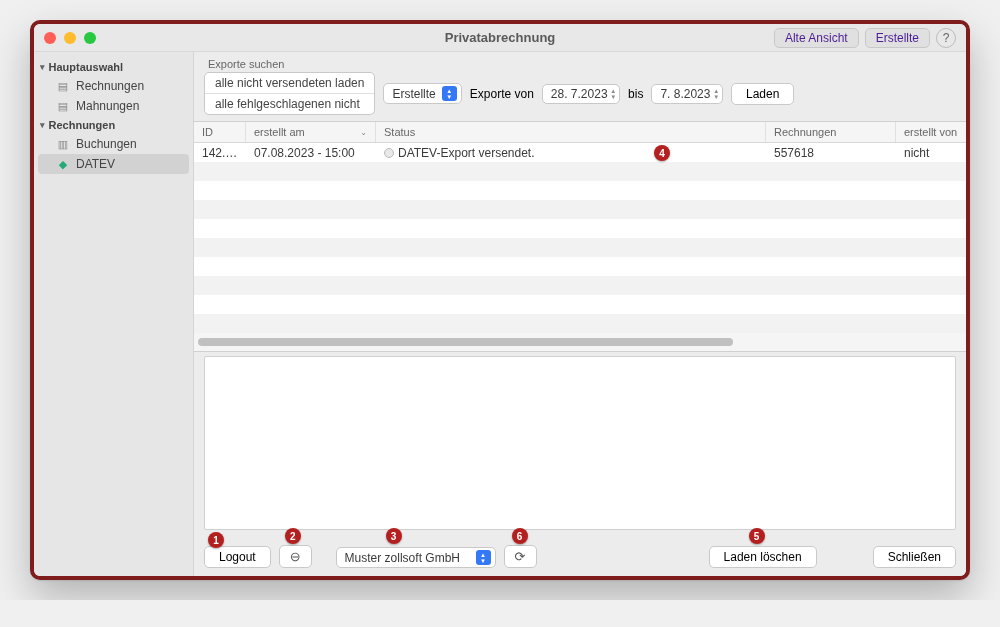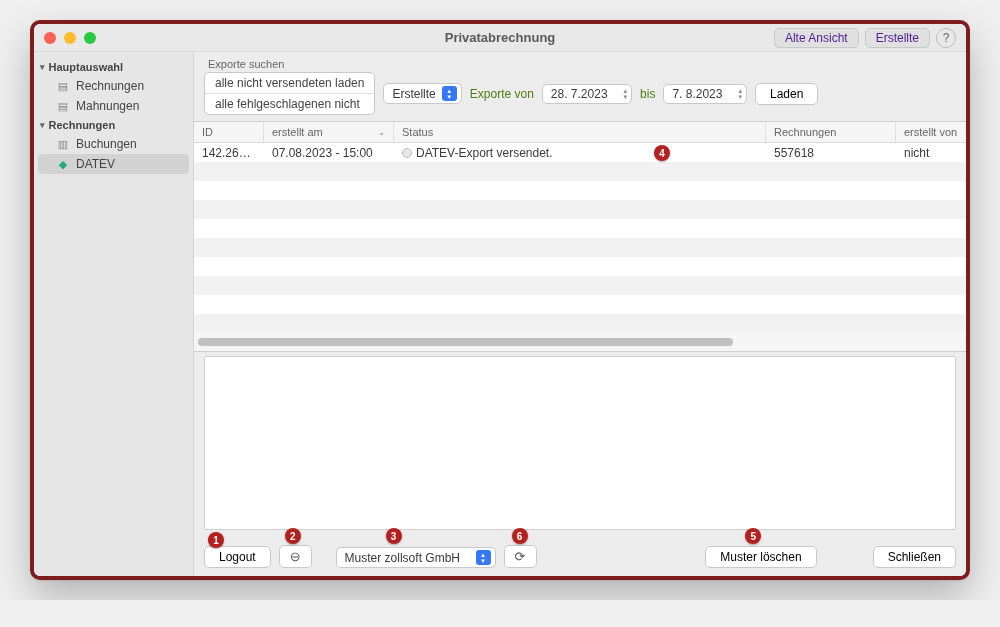--- a/index.html
+++ b/index.html
@@ -115,47 +115,47 @@
   gap: 6px;
 }
 .macselect .arrows {
   width: 15px; height: 15px;
   background:#3478f6;
   border-radius:3px;
   display:flex; flex-direction:column;
   align-items:center; justify-content:center;
   color:#fff; font-size:7px; line-height:6px;
 }
-.plaintext { font-size:12px; color:#4d7c0f; white-space:nowrap;text-align:right;}
+.plaintext { font-size:12px; color:#000000; white-space:nowrap;text-align:right;}
 .datefield {
   display:flex; align-items:center;
   background:#fff;
   border:1px solid #c9c9c9;
   border-radius:5px;
   padding:2px 4px 2px 8px;
   font-size:12px;
-  gap:16px;
+  gap:4px;
   white-space:nowrap;
 }
 .stepper {
   display:flex; flex-direction:column;
   color:#888; font-size:7px; line-height:6px;
 }
 .btn {
   background:#fff;
   border:1px solid #c9c9c9;
   border-radius:5px;
   padding:3px 14px;
   font-size:12px;
   cursor:pointer;
 }
 .table-wrap { flex:0 0 auto; border-top:1px solid #d0d0d0; border-bottom:1px solid #d0d0d0;}
 .thead { display:flex; background:#f5f5f5; font-size:11px; color:#666; border-bottom:1px solid #d8d8d8;}
 .th { padding: 4px 8px; border-right:1px solid #e0e0e0; display:flex; align-items:center; gap:4px;}
-.col-id{width:70px;} .col-created{width:130px;gap:48px;} .col-status{flex:1;} .col-inv{width:130px;} .col-user{width:70px;}
+.col-id{width:52px;} .col-created{width:130px;gap:48px;} .col-status{flex:1;} .col-inv{width:130px;} .col-user{width:70px;}
 .sortind { font-size:8px; color:#888;}
 .tbody { background: #fff;}
 .tr { display:flex; font-size:12px; height:19px; align-items:center;}
 .tr.odd { background:#fff;}
 .tr.even { background:#f2f2f2;}
 .td { padding: 2px 8px; overflow:hidden; text-overflow:ellipsis; white-space:nowrap;}
 .status-dot { width:10px; height:10px; border-radius:50%; background:#e8e8e8; border:1px solid #bbb; display:inline-block; margin-right:4px; vertical-align:middle;}
 .hscroll { height:18px; background:#f5f5f5; display:flex; align-items:center; padding:0 4px;}
 .hscroll-thumb { height:8px; background:#c0c0c0; border-radius:4px; width:70%;}
 .preview { flex:1; background:#fff; border:1px solid #d0d0d0; margin:4px 10px 2px 10px; border-radius:2px;}
@@ -324,21 +324,21 @@
           <div class="callout" style="left:8px; bottom:24px;">6</div>
           <button class="iconbtn">
               <span class="refresh-glyph"></span>
             </button>
         </div>
 
         <div class="spacer"></div>
 
         <div style="position:relative;">
           <div class="callout" style="left:40px; bottom:24px;">5</div>
-          <button class="btn">Muster löschen</button>
+          <button class="btn">Laden löschen</button>
         </div>
 
         <div style="width:40px;"></div>
         <button class="btn">Schließen</button>
       </div>
     </div>
   </div>
 </div>
 
 </body></html>

